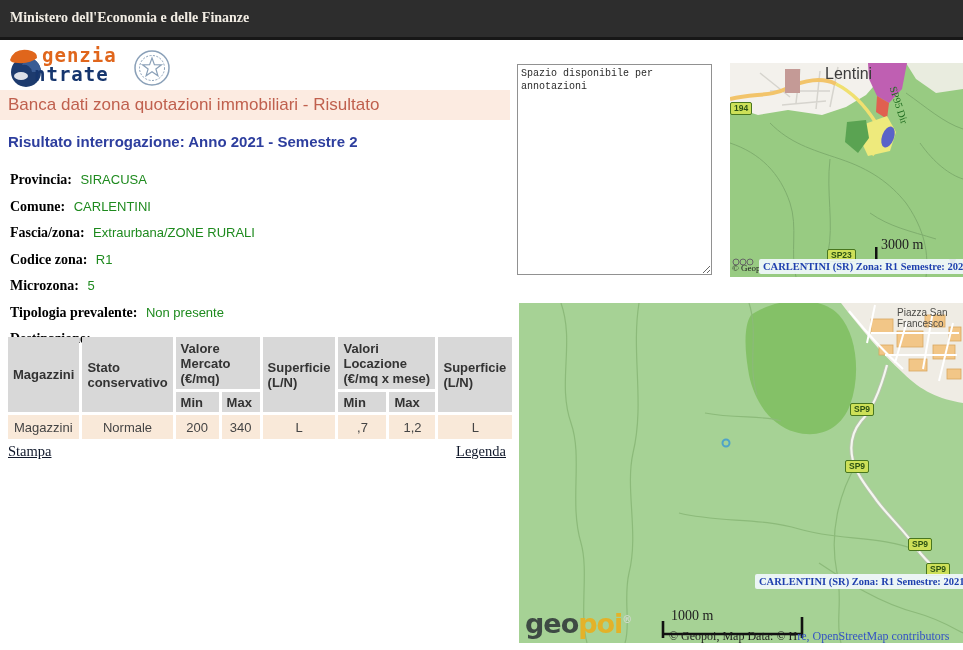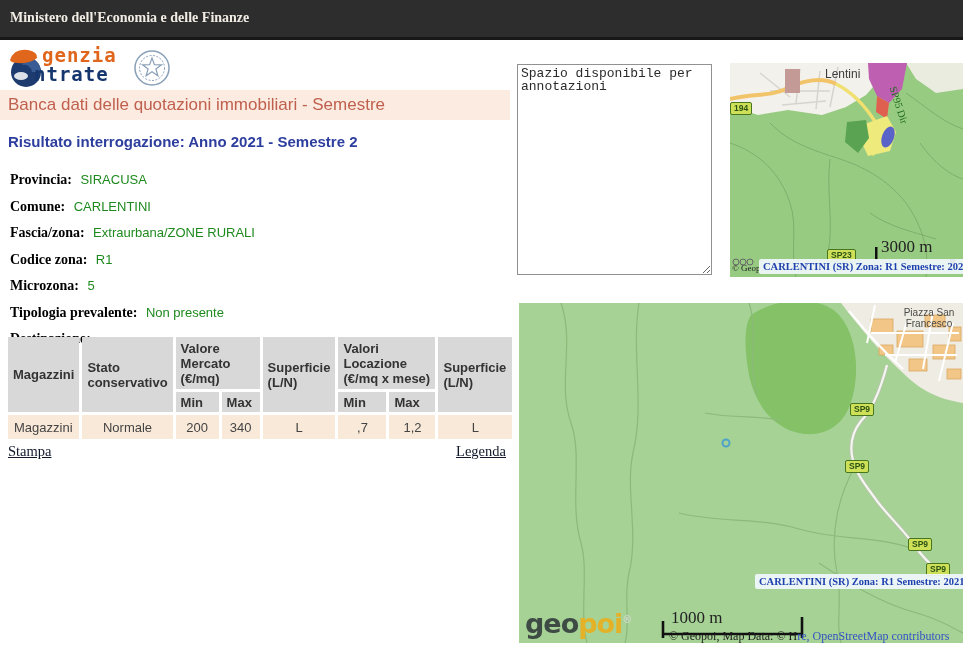--- a/index.html
+++ b/index.html
@@ -43,52 +43,52 @@
   table.qtable td { background:#f9e9d9; color:#444; font-size:13px; height:24px;
                     text-align:center; padding:2px 4px; }
   table.qtable td.first { text-align:left; padding-left:6px; }
 
   .links-row { left:8px; top:443px; width:498px; display:flex; justify-content:space-between; }
   .links-row a { font-family:"Liberation Serif", serif; font-size:14.5px; color:#0f172a;
                  text-decoration:underline; cursor:pointer; }
 
   
   textarea.notes { position:absolute; left:517px; top:64px; width:195px; height:211px;
-                   font-family:"Liberation Mono", "DejaVu Sans Mono", monospace; font-size:13px;
+                   font-family:"Liberation Mono", "DejaVu Sans Mono", monospace; font-size:10px;
                    line-height:13px; color:#2a2a2a; border:1px solid #919191; padding:2px 3px;
                    resize:both; background:#fff; }
 
   
   .map { overflow:hidden; }
   .map svg { position:absolute; left:0; top:0; }
   .map-small { left:730px; top:63px; width:233px; height:214px; }
   .map-large { left:519px; top:303px; width:444px; height:340px; }
 
-  .map-label { position:absolute; color:#3c3c3c; font-size:12px; line-height:12px; }
+  .map-label { position:absolute; color:#3c3c3c; font-size:16px; line-height:12px; }
   .road-badge { position:absolute; background:#cde058; border:1px solid #48761f; color:#2c5214;
                 font-size:8.5px; font-weight:bold; line-height:9px; padding:1px 3px; border-radius:2px; }
   .sp95 { position:absolute; left:168px; top:22px; color:#1e6b1e; font-family:"Liberation Serif", serif;
           font-size:10.5px; transform:rotate(72deg); transform-origin:left top; white-space:nowrap; }
   .map-caption { position:absolute; background:rgba(240,248,252,.93); color:#1e3fae;
                  font-family:"Liberation Serif", serif; font-weight:bold; font-size:10.5px;
                  line-height:13px; padding:1px 4px; white-space:nowrap; border-radius:2px; }
   .cap-small { left:29px; top:196px; }
   .cap-large { left:236px; top:271px; }
-  .scale-text { position:absolute; color:#222; font-family:"Liberation Serif", serif; font-size:17px; }
+  .scale-text { position:absolute; color:#222; font-family:"Liberation Serif", serif; font-size:14px; }
   .copy-small { position:absolute; left:2px; top:200px; color:#222; font-family:"Liberation Serif", serif;
                 font-size:9px; }
   .geopoi { position:absolute; left:6px; top:303px; font-family:"DejaVu Sans", sans-serif;
             font-weight:bold; font-size:27px; letter-spacing:-1px; line-height:27px; }
   .geopoi .g1 { color:#3e4a44; } .geopoi .g2 { color:#e3b229; }
   .geopoi .reg { font-size:10px; color:#cfd8cc; vertical-align:super; letter-spacing:0; }
   .attribution { position:absolute; left:150px; top:326px; font-family:"Liberation Serif", serif;
                  font-size:12px; white-space:nowrap; }
   .attribution .blk { color:#1c1c1c; }
   .attribution .lnk { color:#3353c4; cursor:pointer; }
-  .place-label { position:absolute; left:378px; top:4px; width:64px; text-align:center;
+  .place-label { position:absolute; left:378px; top:4px; width:64px; 
                  color:#4a4a46; font-size:10px; line-height:11px; }
 </style>
 </head>
 <body>
 
 <div class="page">
 
   <div class="topbar">
     <span>Ministero dell'Economia e delle Finanze</span>
   </div>
@@ -105,21 +105,21 @@
       <span class="l2">ntrate</span>
     </div>
     <svg class="abs" style="left:124px; top:2px;" width="40" height="40" viewBox="0 0 40 40">
       <circle cx="20" cy="20" r="17" fill="#ffffff" stroke="#8aa0b8" stroke-width="1.5"></circle>
       <circle cx="20" cy="20" r="12.5" fill="none" stroke="#8aa0b8" stroke-width="1" stroke-dasharray="2,1.5"></circle>
       <path d="M20,10 L22.4,16.6 L29.5,16.8 L23.9,21 L25.9,27.8 L20,23.8 L14.1,27.8 L16.1,21 L10.5,16.8 L17.6,16.6 Z" fill="none" stroke="#8aa0b8" stroke-width="1.2"></path>
     </svg>
   </div>
 
   <div class="abs banner">
-    <span>Banca dati delle quotazioni immobiliari - Semestre</span>
+    <span>Banca dati zona quotazioni immobiliari - Risultato</span>
   </div>
 
   <div class="abs result-heading">Risultato interrogazione: Anno 2021 - Semestre 2</div>
 
   <div class="abs fields">
     <div class="field">
       <span class="flabel">Provincia:</span>
       <span class="fvalue">SIRACUSA</span>
     </div>
     <div class="field">

